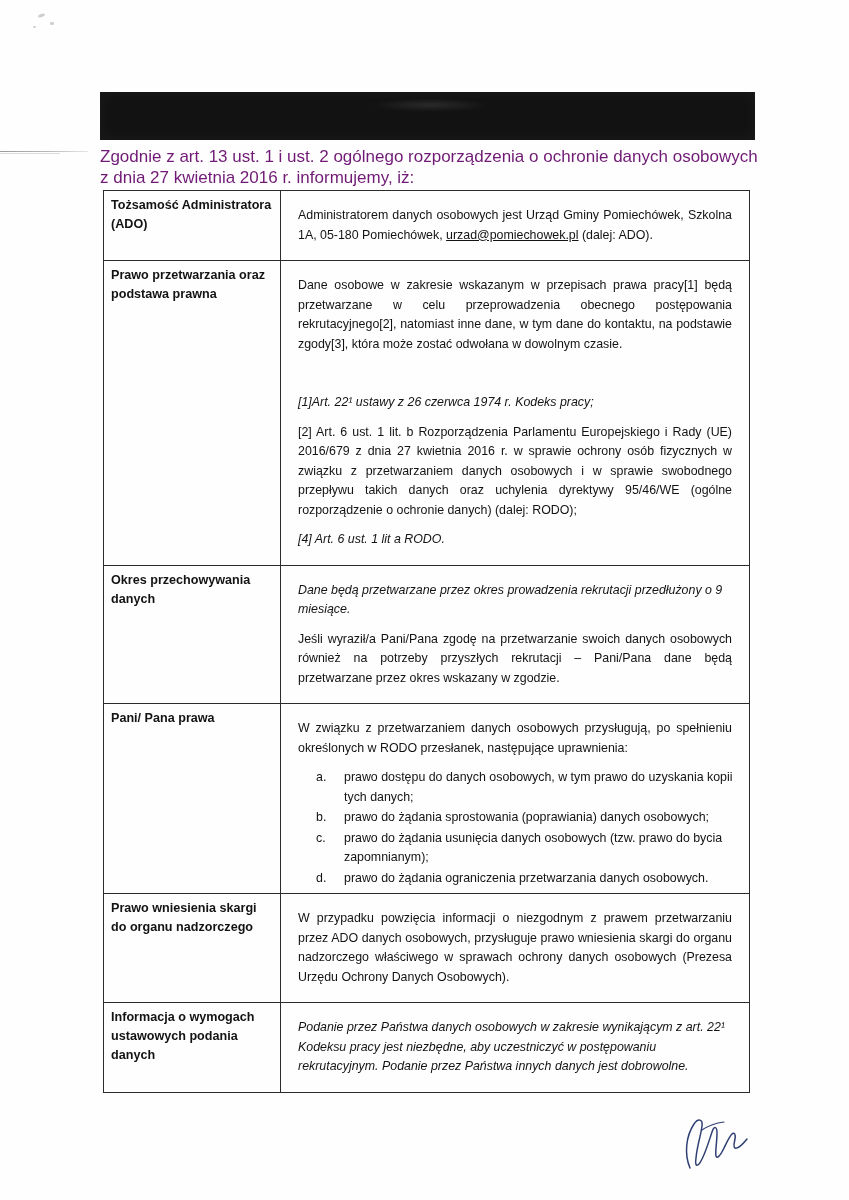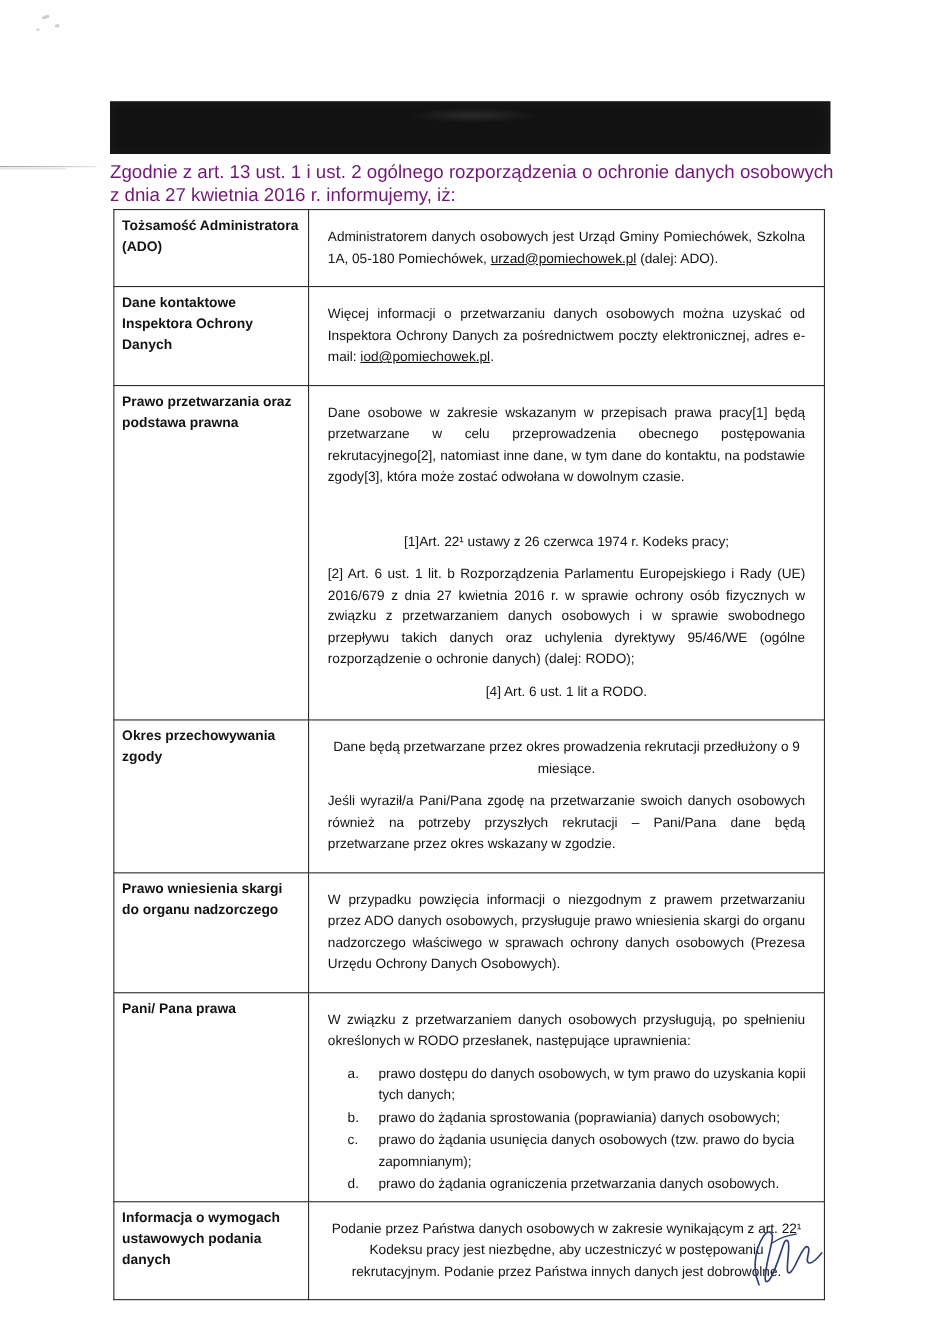--- a/index.html
+++ b/index.html
@@ -115,21 +115,21 @@
     text-align: justify;
     line-height: 19.5px;
     padding-left: 9px;
     padding-right: 8px;
   }
   td.body p {
     margin: 10px;
   }
   td.body p + p { margin-top: 0px; }
   .spacer-line { height: 19px; }
-  .nojust { text-align: center; }
+  .nojust { text-align: left; font-style: italic; }
   .link {
     text-decoration: underline;
   }
 
   
   ol.rights {
     margin: 0;
     padding: 0;
     list-style: none;
   }
@@ -175,55 +175,42 @@
   <table class="info-table">
     <tbody>
 
       <tr>
         <td class="label">Tożsamość Administratora (ADO)</td>
         <td class="body">
           <p>Administratorem danych osobowych jest Urząd Gminy Pomiechówek, Szkolna 1A, 05-180 Pomiechówek, <span class="link">urzad@pomiechowek.pl</span> (dalej: ADO).</p>
         </td>
       </tr>
 
-      <tr>
-        <td class="label">Dane kontaktowe Inspektora Ochrony Danych</td>
-        <td class="body">
-          <p>Więcej informacji o przetwarzaniu danych osobowych można uzyskać od Inspektora Ochrony Danych za pośrednictwem poczty elektronicznej, adres e-mail: <span class="link">iod@pomiechowek.pl</span>.</p>
-        </td>
-      </tr>
 
       <tr>
         <td class="label">Prawo przetwarzania oraz podstawa prawna</td>
         <td class="body">
           <p>Dane osobowe w zakresie wskazanym w przepisach prawa pracy[1] będą przetwarzane w celu przeprowadzenia obecnego postępowania rekrutacyjnego[2], natomiast inne dane, w tym dane do kontaktu, na podstawie zgody[3], która może zostać odwołana w dowolnym czasie.</p>
           <div class="spacer-line"></div>
           <p class="nojust">[1]Art. 22¹ ustawy z 26 czerwca 1974 r. Kodeks pracy;</p>
           <p>[2] Art. 6 ust. 1 lit. b Rozporządzenia Parlamentu Europejskiego i Rady (UE) 2016/679 z dnia 27 kwietnia 2016 r. w sprawie ochrony osób fizycznych w związku z przetwarzaniem danych osobowych i w sprawie swobodnego przepływu takich danych oraz uchylenia dyrektywy 95/46/WE (ogólne rozporządzenie o ochronie danych) (dalej: RODO);</p>
           <p class="nojust">[4] Art. 6 ust. 1 lit a RODO.</p>
         </td>
       </tr>
 
 
       <tr>
-        <td class="label">Okres przechowywania zgody</td>
+        <td class="label">Okres przechowywania danych</td>
         <td class="body">
           <p class="nojust">Dane będą przetwarzane przez okres prowadzenia rekrutacji przedłużony o 9 miesiące.</p>
           <p>Jeśli wyraził/a Pani/Pana zgodę na przetwarzanie swoich danych osobowych również na potrzeby przyszłych rekrutacji – Pani/Pana dane będą przetwarzane przez okres wskazany w zgodzie.</p>
         </td>
       </tr>
 
       <tr>
-        <td class="label">Prawo wniesienia skargi do organu nadzorczego</td>
-        <td class="body">
-          <p>W przypadku powzięcia informacji o niezgodnym z prawem przetwarzaniu przez ADO danych osobowych, przysługuje prawo wniesienia skargi do organu nadzorczego właściwego w sprawach ochrony danych osobowych (Prezesa Urzędu Ochrony Danych Osobowych).</p>
-        </td>
-      </tr>
-
-      <tr>
         <td class="label">Pani/ Pana prawa</td>
         <td class="body">
           <p>W związku z przetwarzaniem danych osobowych przysługują, po spełnieniu określonych w RODO przesłanek, następujące uprawnienia:</p>
           <ol class="rights">
             <li>
               <span class="marker">a.</span>
               <span>prawo dostępu do danych osobowych, w tym prawo do uzyskania kopii tych danych;</span>
             </li>
             <li>
               <span class="marker">b.</span>
@@ -231,20 +218,27 @@
             </li>
             <li>
               <span class="marker">c.</span>
               <span>prawo do żądania usunięcia danych osobowych (tzw. prawo do bycia zapomnianym);</span>
             </li>
             <li>
               <span class="marker">d.</span>
               <span>prawo do żądania ograniczenia przetwarzania danych osobowych.</span>
             </li>
           </ol>
+        </td>
+      </tr>
+
+      <tr>
+        <td class="label">Prawo wniesienia skargi do organu nadzorczego</td>
+        <td class="body">
+          <p>W przypadku powzięcia informacji o niezgodnym z prawem przetwarzaniu przez ADO danych osobowych, przysługuje prawo wniesienia skargi do organu nadzorczego właściwego w sprawach ochrony danych osobowych (Prezesa Urzędu Ochrony Danych Osobowych).</p>
         </td>
       </tr>
 
       <tr>
         <td class="label">Informacja o wymogach ustawowych podania danych</td>
         <td class="body">
           <p class="nojust">Podanie przez Państwa danych osobowych w zakresie wynikającym z art. 22¹ Kodeksu pracy jest niezbędne, aby uczestniczyć w postępowaniu rekrutacyjnym. Podanie przez Państwa innych danych jest dobrowolne.</p>
         </td>
       </tr>
 

